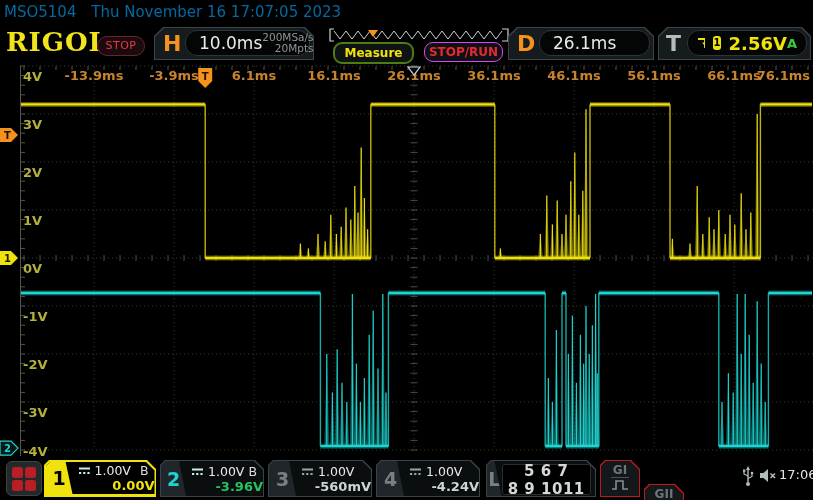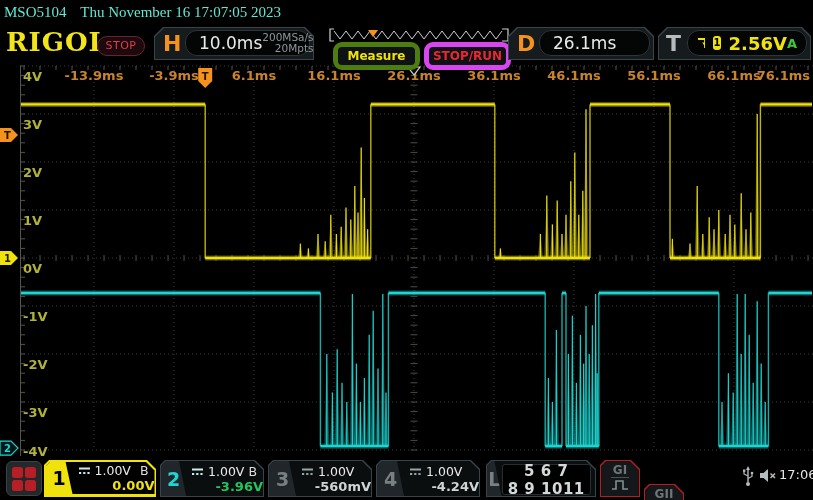--- a/index.html
+++ b/index.html
@@ -1,20 +1,20 @@
 <!DOCTYPE html>
 <html><head>
 <meta charset="utf-8">
 <style>
   html,body{margin:0;padding:0;background:#000;width:813px;height:500px;overflow:hidden;
     font-family:"DejaVu Sans",sans-serif;}
   .screen{position:relative;width:813px;height:500px;background:#000;}
   
-  .titlebar{position:absolute;left:0;top:0;width:100%;height:24px;color:#5eead4;
-    font-size:15px;line-height:24px;white-space:nowrap;z-index:5;font-family:Liberation Serif, serif;}
+  .titlebar{position:absolute;left:0;top:0;width:100%;height:24px;color:#0369a1;
+    font-size:15px;line-height:24px;white-space:nowrap;z-index:5;}
   .titlebar .model{margin-left:4px;font-weight:500;}
   .titlebar .dt{margin-left:10px;}
   
   #scope{position:absolute;left:0;top:0;z-index:1;}
   
   .toolbar{position:absolute;left:0;top:24px;width:813px;height:38px;z-index:6;}
   .brand{position:absolute;left:6px;top:3px;font-family:"DejaVu Serif",serif;font-weight:900;
     font-size:26px;color:#f2e41a;letter-spacing:1px;}
   .stop-pill{position:absolute;left:97px;top:12px;width:46px;height:18px;border-radius:10px;
     background:#1c0b0e;border:1px solid #6a2430;color:#e8374a;font-size:11px;font-weight:normal;
@@ -24,22 +24,22 @@
   .block-in{position:absolute;inset:1px;background:#161b1d;}
   .blk-letter{position:absolute;top:3px;left:8px;font-size:22px;font-weight:bold;z-index:2;}
   .orange{color:#f5921e;} .grayL{color:#b6bcbe;}
   .pill{position:absolute;left:30px;top:2px;right:3px;bottom:3px;background:#040505;
     border:1px solid #2c3539;border-radius:12px;display:flex;align-items:center;}
   .timebase{font-size:17px;color:#eaeaea;margin-left:13px;}
   .rates{margin-left:auto;text-align:right;font-size:10.5px;line-height:11px;color:#8f979a;
     padding-right:5px;}
   .btn{position:absolute;top:18px;width:77px;height:18px;border-radius:9px;background:#0e1214;
     font-size:12px;font-weight:bold;text-align:center;line-height:18px;}
-  .measure{left:333px;border:5px solid #4d7c0f;color:#f0e20c;}
-  .stoprun{left:424px;border:5px solid #d946ef;color:#e82830;}
+  .measure{left:333px;border:2px solid #4d7c0f;color:#f0e20c;}
+  .stoprun{left:424px;border:1px solid #d946ef;color:#e82830;}
   #ovr{position:absolute;left:329px;top:4px;}
   .tpill-badge{width:14px;height:14px;background:#f0e20c;border-radius:3px;color:#000;
     font-size:10px;font-weight:bold;text-align:center;line-height:14px;margin-left:8px;}
   .tlevel{font-size:18px;font-weight:bold;color:#f0e20c;margin-left:8px;}
   .tmode{font-size:13px;font-weight:bold;color:#3cc83c;margin-left:auto;margin-right:9px;}
   
   .bottombar{position:absolute;left:0;top:457px;width:813px;height:43px;background:#000;z-index:6;}
   .menu-btn{position:absolute;left:6px;top:4px;width:34px;height:33px;background:#23282b;
     border:1px solid #3a4346;border-radius:6px;display:flex;align-items:center;justify-content:center;}
   .menu-grid{display:grid;grid-template-columns:11px 11px;grid-gap:2px;}

